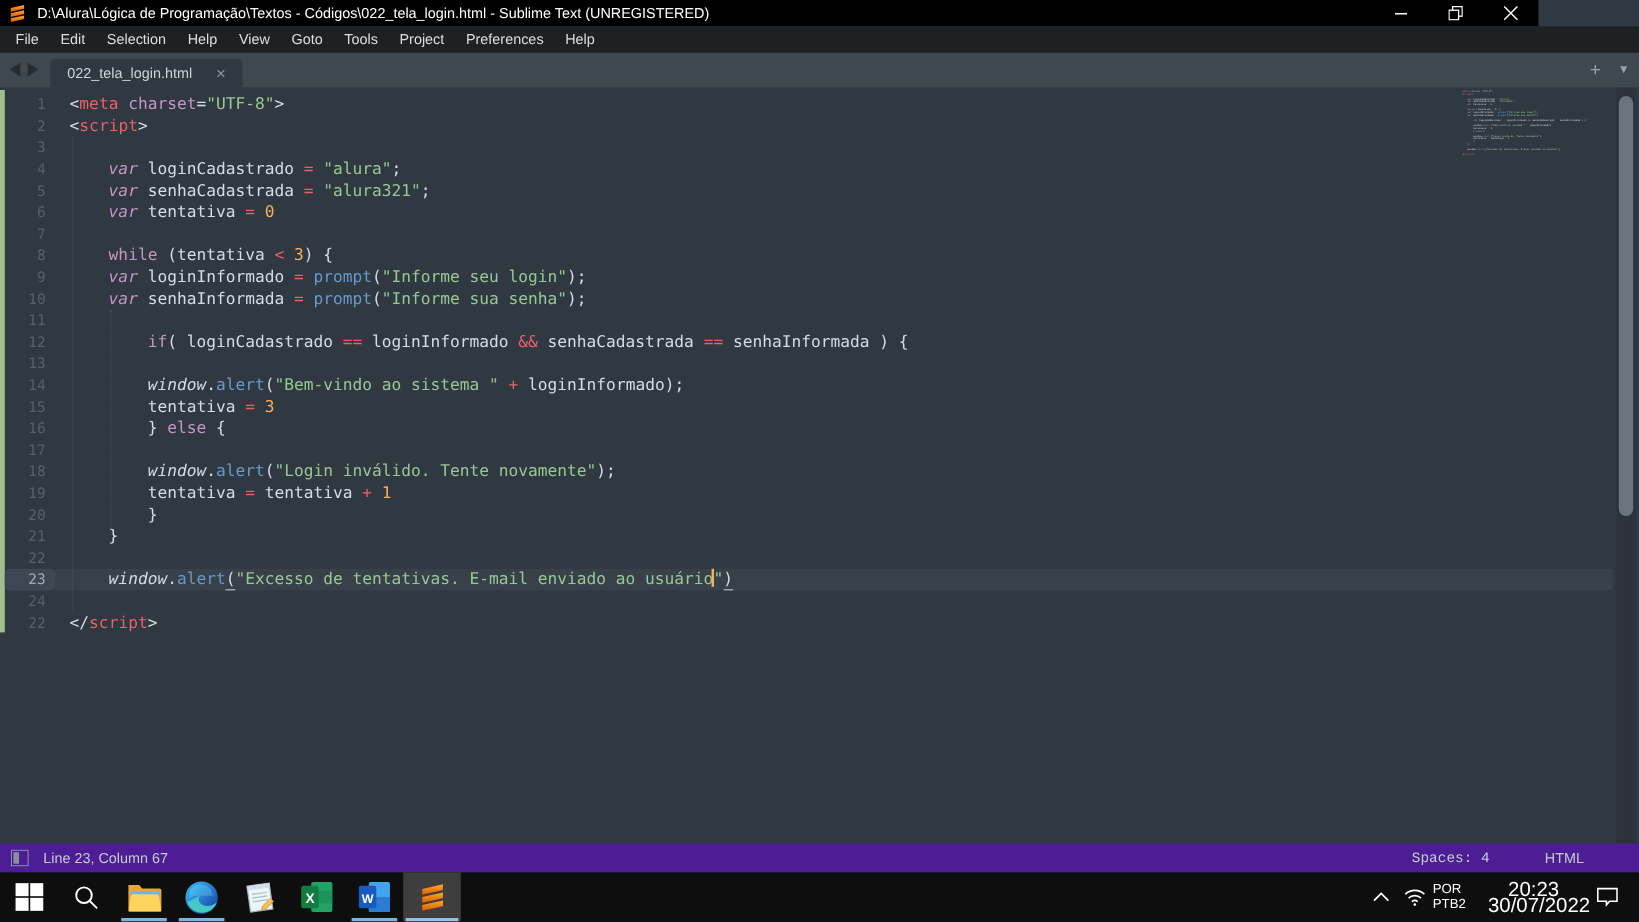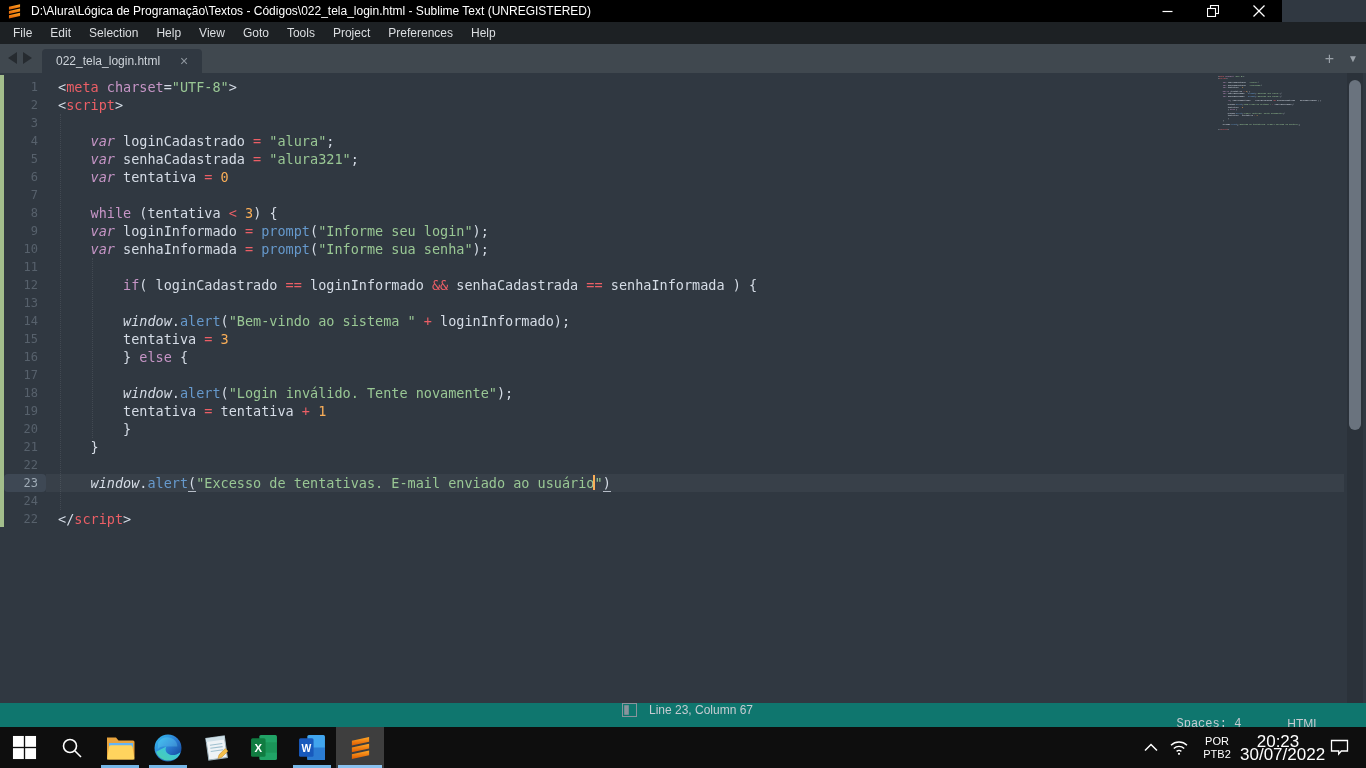--- a/index.html
+++ b/index.html
@@ -51,38 +51,38 @@
   .caret { display:inline-block; width:2px; height:15px; background:#f9ae58; vertical-align:-2px; margin:0 -1px; }
 
   .minimap { position:absolute; left:1218px; top:2px; width:110px; height:70px; overflow:hidden; }
   .minimap-inner { transform:scale(0.2); transform-origin:0 0; width:560px; }
   .mm-line { height:11px; line-height:11px; white-space:pre;
              font-family:"DejaVu Sans Mono", monospace; font-size:10px; }
   .scroll-track { position:absolute; right:3px; top:0; width:16px; height:630px; background:rgba(0,0,0,0.10); }
   .scroll-thumb { position:absolute; right:5px; top:7px; width:12px; height:350px; background:#6a737e; border-radius:6px; }
 
   
-  .statusbar { position:absolute; top:703px; left:0; width:1366px; height:24px; background:#0f766e;
-               display:flex; align-items:center; color:#c6cbd1; font-size:12px;flex-direction:column; }
+  .statusbar { position:absolute; top:703px; left:0; width:1366px; height:24px; background:#4c1d95;
+               display:flex; align-items:center; color:#c6cbd1; font-size:12px; }
   .status-left { display:flex; align-items:center; gap:12px; padding-left:9px; }
   .status-right { margin-left:auto; display:flex; align-items:center; }
   .status-spaces { margin-right:46px;font-family:Liberation Mono, monospace; }
   .status-syntax { margin-right:46px; }
 
   
   .taskbar { position:absolute; top:727px; left:0; width:1366px; height:41px; background:#0e0e0e;
              display:flex; align-items:stretch; }
   .tb-cell { width:48px; height:41px; display:flex; align-items:center; justify-content:center; position:relative; }
   .tb-cell.active { background:#3e3e3e; }
   .tb-underline { position:absolute; bottom:0; left:5px; right:5px; height:3px; background:#75b6e7; }
   .tb-cell.active .tb-underline { left:2px; right:2px; background:#8ac2f0; }
   .tray { position:absolute; right:0; top:0; height:41px; display:flex; align-items:center; }
   .tray-chevron { width:26px; display:flex; justify-content:center; }
   .tray-wifi { width:30px; display:flex; justify-content:center; }
-  .tray-lang { width:46px; text-align:center; color:#fff; font-size:11px; line-height:13px; }
+  .tray-lang { width:46px; color:#fff; font-size:11px; line-height:13px; }
   .tray-clock { width:76px; text-align:center; color:#fff; font-size:17px; line-height:13px; }
   .tray-notif { width:46px; display:flex; justify-content:center; margin-right:4px; }
 </style>
 </head>
 <body>
 
 <div id="screen">
 
   <div class="titlebar">
     <span class="app-icon">

